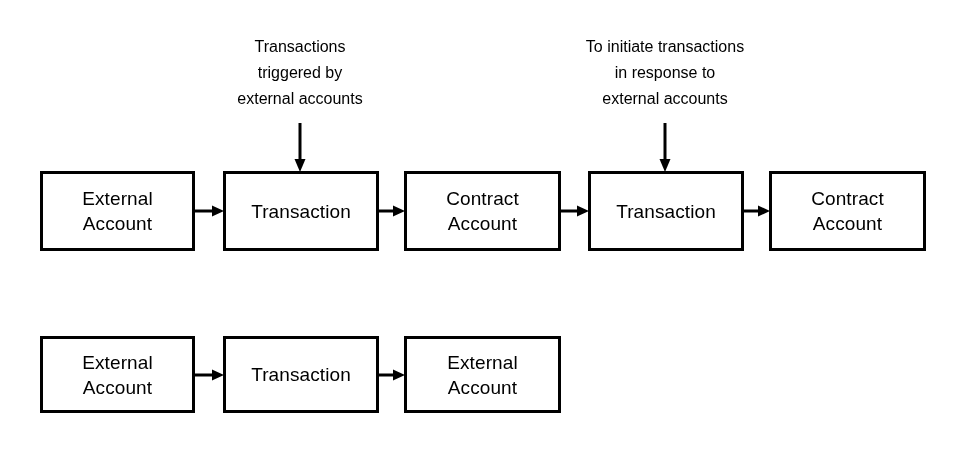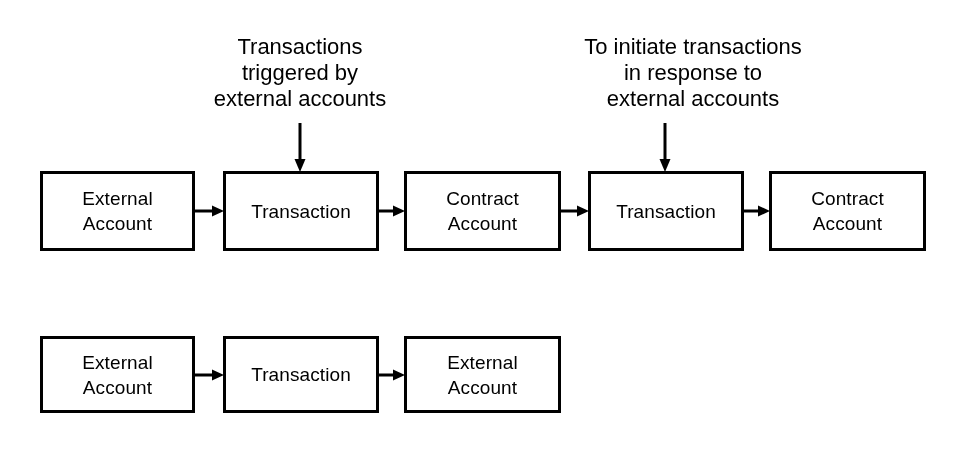--- a/index.html
+++ b/index.html
@@ -33,21 +33,21 @@
   .node-label {
     font-size: 19px;
     line-height: 25px;
     color: #000000;
     white-space: pre-line;
     letter-spacing: 0.1px;
   }
   .annotation {
     position: absolute;
     text-align: center;
-    font-size: 22px;
+    font-size: 16px;
     line-height: 26px;
     color: #000000;
     white-space: pre-line;
   }
   .arrow-h, .arrow-v {
     position: absolute;
     overflow: visible;
   }
   .arrow-line {
     stroke: #000000;
@@ -64,21 +64,21 @@
 
   <div class="annotation" style="left:200px; top:34px; width:200px;">Transactions
 triggered by
 external accounts</div>
 
   <svg class="arrow-v" style="left:286px; top:122px; width:28px; height:52px;" viewBox="0 0 28 52">
     <line class="arrow-line" x1="14" y1="1" x2="14" y2="41"></line>
     <polygon class="arrow-head" points="14,50 8.5,37 19.5,37"></polygon>
   </svg>
 
-  <div class="annotation" style="left:573px; top:34px; width:240px;">To initiate transactions
+  <div class="annotation" style="left:545px; top:34px; width:240px;">To initiate transactions
 in response to
 external accounts</div>
 
   <svg class="arrow-v" style="left:651px; top:122px; width:28px; height:52px;" viewBox="0 0 28 52">
     <line class="arrow-line" x1="14" y1="1" x2="14" y2="41"></line>
     <polygon class="arrow-head" points="14,50 8.5,37 19.5,37"></polygon>
   </svg>
 
   <div class="node-box" style="left:40px; top:171px; width:155px; height:80px;">
     <span class="node-label">External

